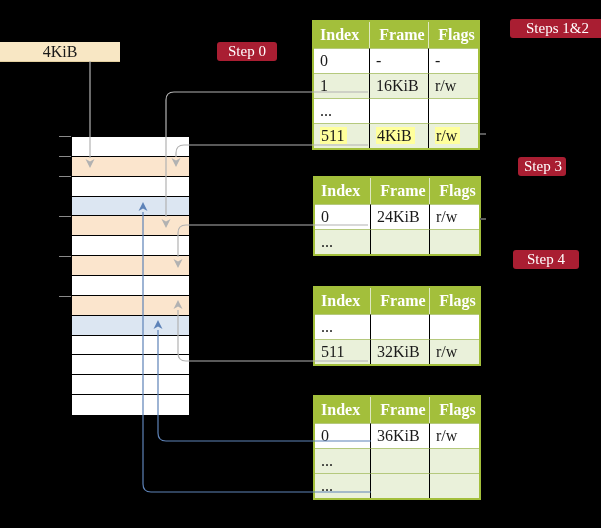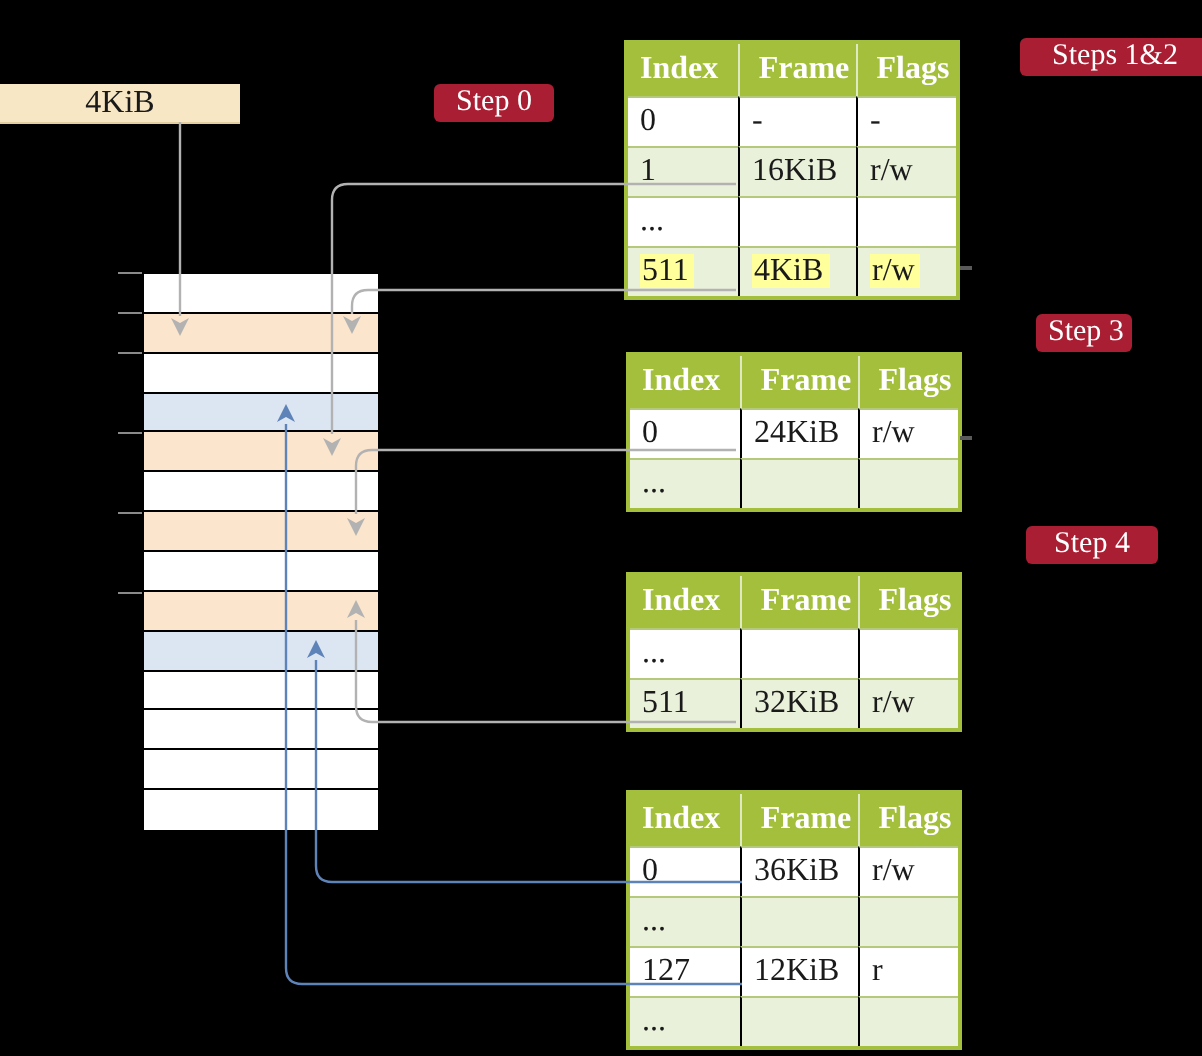--- a/index.html
+++ b/index.html
@@ -16,21 +16,21 @@
   }
   
   .step-label{
     position:absolute;background:var(--label-red);color:#fff;
     font-size:15px;line-height:17px;text-align:center;border-radius:3px;
     padding:1px 6px;white-space:nowrap;box-sizing:border-box;
   }
   #lbl-step0{left:188px;top:42px;width:60px;margin-left:29px;}
   #lbl-steps12{left:510px;top:19px;width:95px;border-top-right-radius:0;border-bottom-right-radius:0;}
   #lbl-step3{left:518px;top:157px;width:48px;}
-  #lbl-step4{left:513px;top:263px;width:66px;}
+  #lbl-step4{left:513px;top:250px;width:66px;}
   
   .stack{
     position:absolute;left:71px;top:136px;width:119px;height:280px;
     box-sizing:border-box;border:1px solid #000;background:#fff;
     display:grid;grid-template-rows:repeat(14,1fr);
   }
   .mrow{border-bottom:1px solid #000;}
   .mrow:last-child{border-bottom:none;}
   .mrow.white{background:#ffffff;}
   .mrow.peach{background:var(--peach);}
@@ -204,25 +204,20 @@
     <tr>
       <td>0</td>
       <td>36KiB</td>
       <td>r/w</td>
     </tr>
     <tr class="green">
       <td>...</td>
       <td></td>
       <td></td>
     </tr>
-    <tr>
-      <td>127</td>
-      <td>12KiB</td>
-      <td>r</td>
-    </tr>
     <tr class="green">
       <td>...</td>
       <td></td>
       <td></td>
     </tr>
   </tbody>
     </table>
 
   <svg id="overlay" width="601" height="528" viewBox="0 0 601 528">
 

